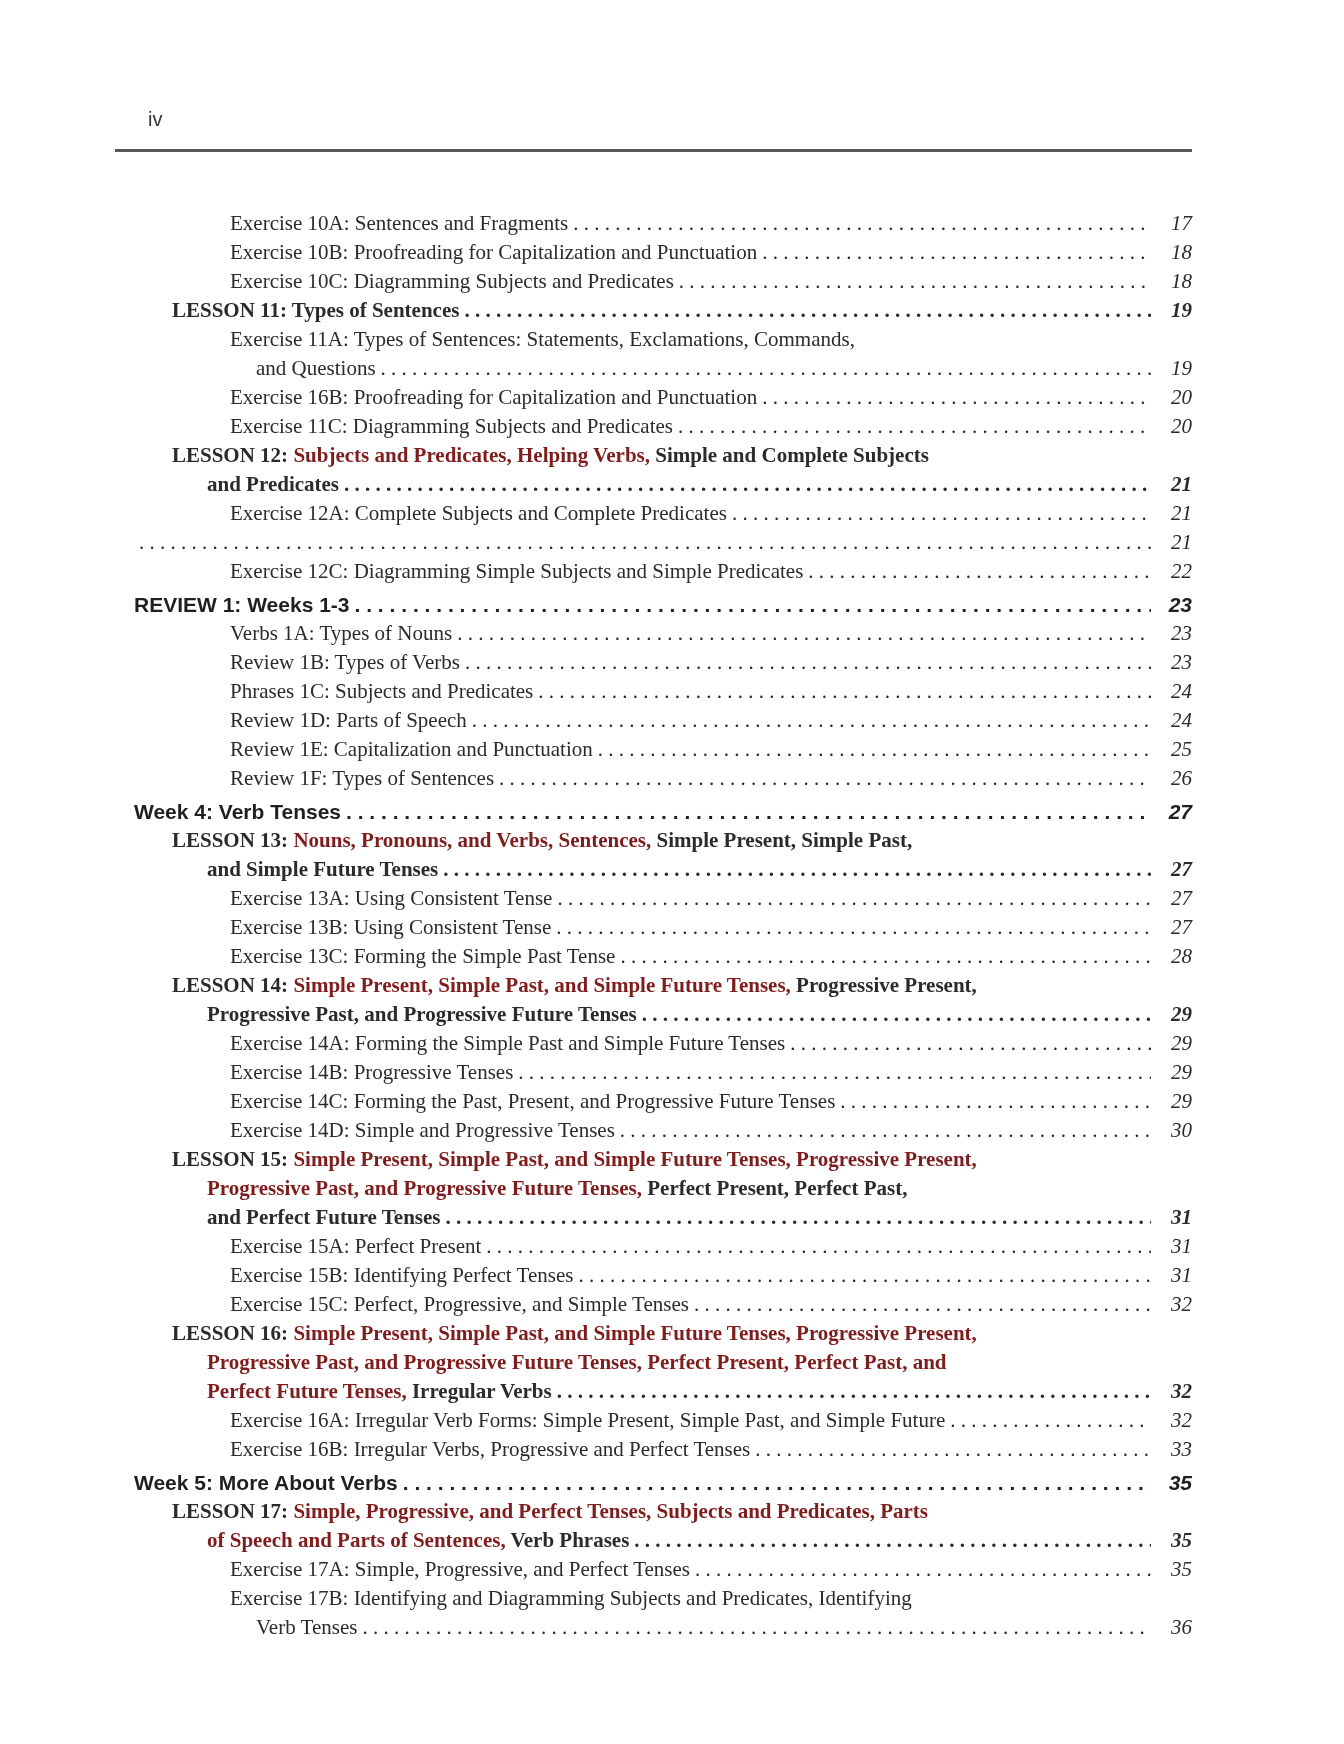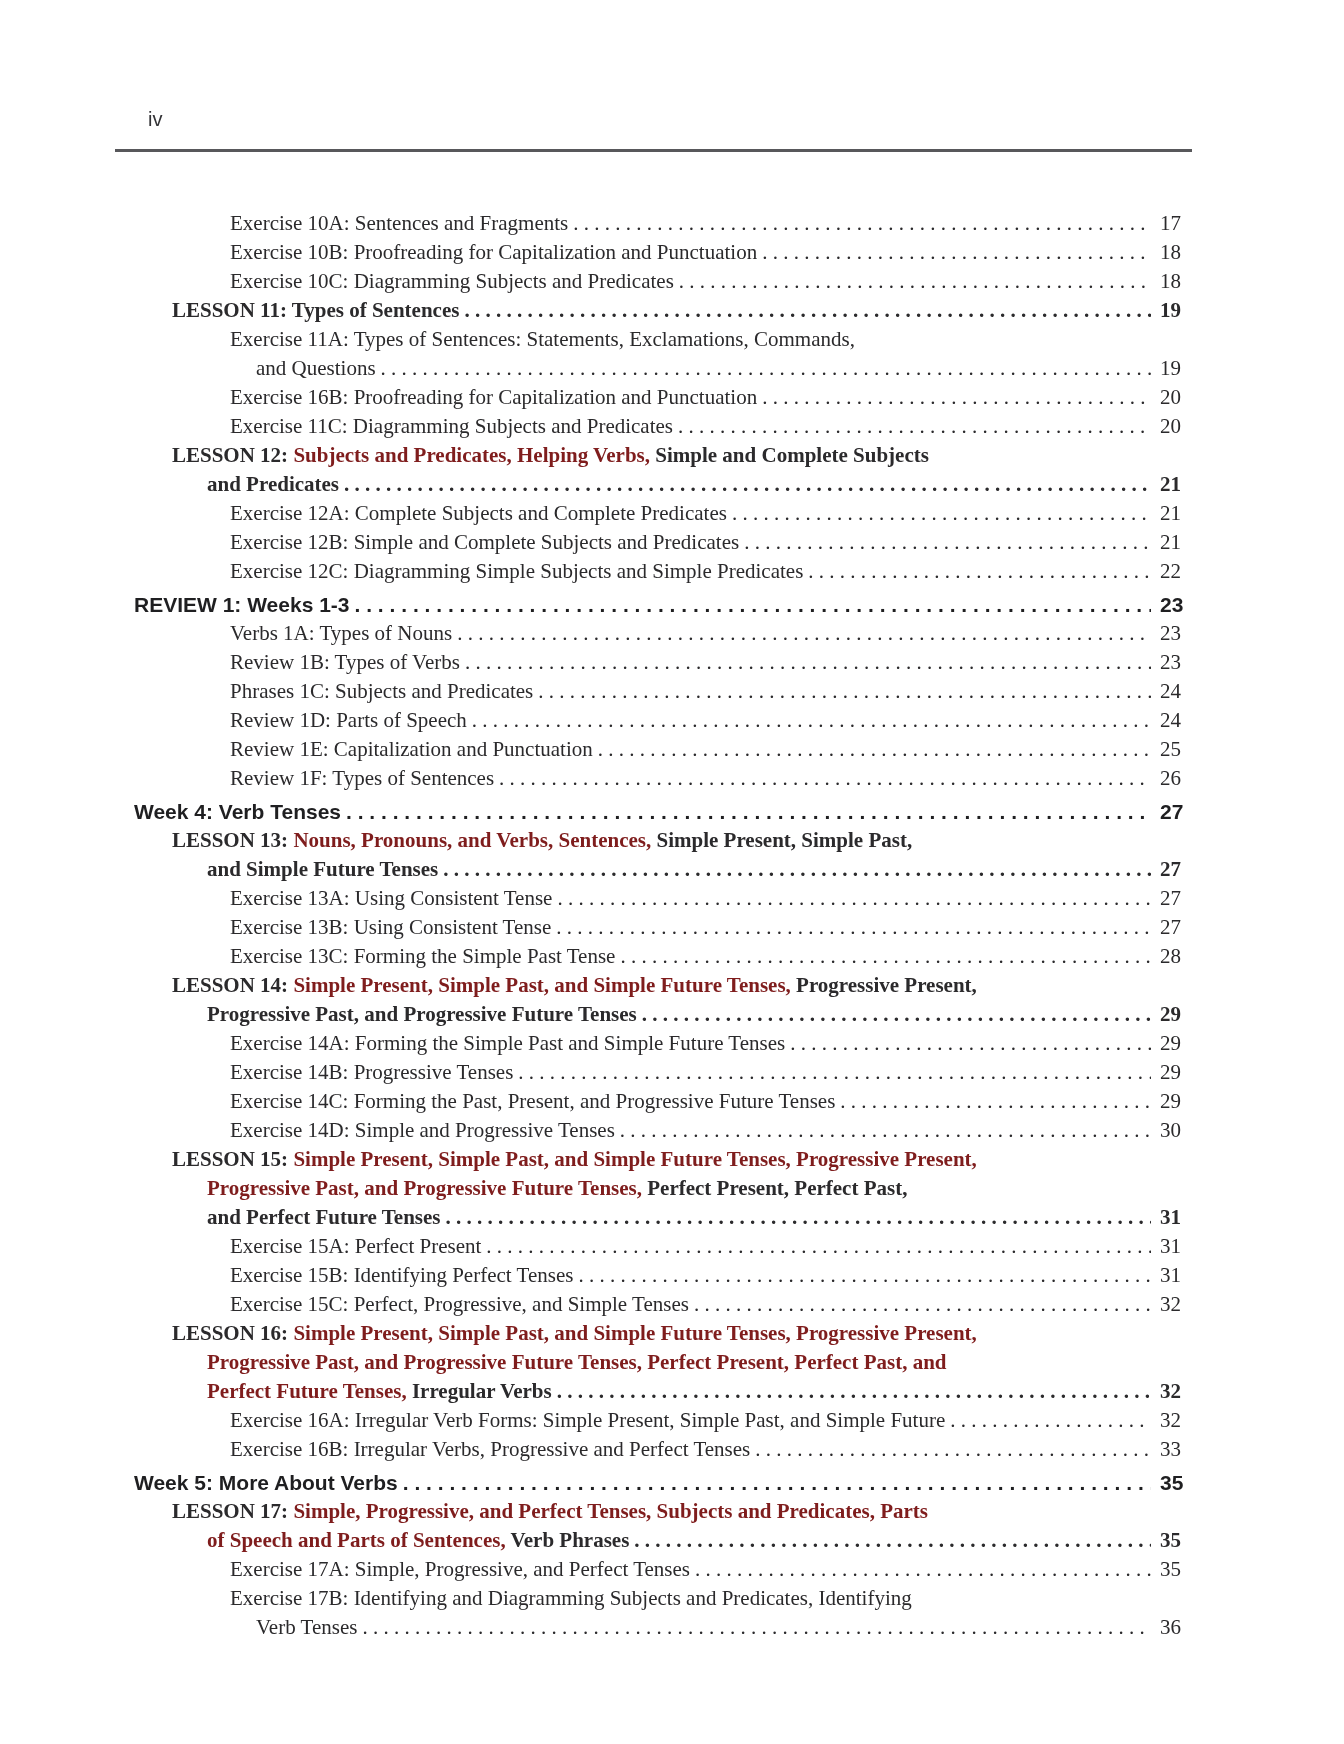--- a/index.html
+++ b/index.html
@@ -48,20 +48,22 @@
     overflow:hidden;
     padding-left:5px;
   }
   .leader::after {
     content:". . . . . . . . . . . . . . . . . . . . . . . . . . . . . . . . . . . . . . . . . . . . . . . . . . . . . . . . . . . . . . . . . . . . . . . . . . . . . . . . . . . . . . . . . . . . . . . . . . . . . . . . . . . .";
   }
   .pagenum {
     flex:0 0 auto;
     min-width:32px;
     padding-left:9px;
+    text-align:right;
+    font-style:italic;
   }
 </style>
 </head>
 <body>
 
 <div class="page">
   <div class="folio">iv</div>
   <div class="rule"></div>
   <main class="toc" id="toc">
       <div class="row k-exercise">
@@ -109,21 +111,20 @@
         <span class="txt"><span class="seg">and Predicates</span></span>
         <span class="leader"></span>
         <span class="pagenum">21</span>
       </div>
       <div class="row k-exercise">
         <span class="txt"><span class="seg">Exercise 12A: Complete Subjects and Complete Predicates</span></span>
         <span class="leader"></span>
         <span class="pagenum">21</span>
       </div>
       <div class="row k-exercise">
-        <span class="txt"><span class="seg">Exercise 12B: Simple and Complete Subjects and Predicates</span></span>
         <span class="leader"></span>
         <span class="pagenum">21</span>
       </div>
       <div class="row k-exercise">
         <span class="txt"><span class="seg">Exercise 12C: Diagramming Simple Subjects and Simple Predicates</span></span>
         <span class="leader"></span>
         <span class="pagenum">22</span>
       </div>
       <div class="row k-week">
         <span class="txt"><span class="seg">REVIEW 1: Weeks 1-3</span></span>

